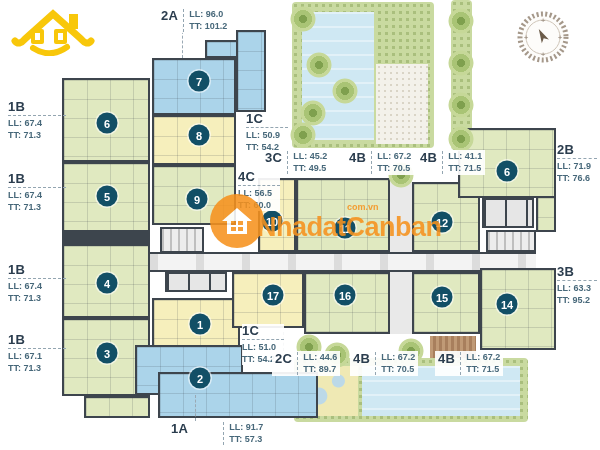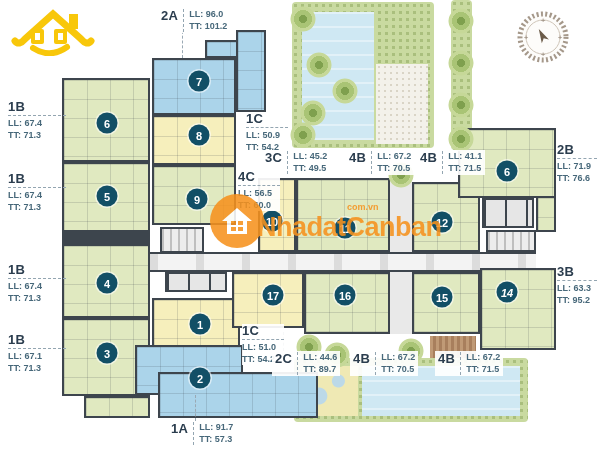--- a/index.html
+++ b/index.html
@@ -139,21 +139,21 @@
       <div class="badge" style="left: 107px; top: 283px;">4</div>
       <div class="badge" style="left: 107px; top: 196px;">5</div>
       <div class="badge" style="left: 107px; top: 123px;">6</div>
       <div class="badge" style="left: 199px; top: 81px;">7</div>
       <div class="badge" style="left: 199px; top: 135px;">8</div>
       <div class="badge" style="left: 197px; top: 199px;">9</div>
       <div class="badge" style="left: 272px; top: 221px;">10</div>
       <div class="badge" style="left: 345px; top: 228px;">11</div>
       <div class="badge" style="left: 442px; top: 222px;">12</div>
       <div class="badge" style="left: 507px; top: 171px;">6</div>
-      <div class="badge" style="left: 507px; top: 292px; font-style: italic;">14</div>
+      <div class="badge" style="left: 507px; top: 304px;">14</div>
       <div class="badge" style="left: 442px; top: 297px;">15</div>
       <div class="badge" style="left: 345px; top: 295px;">16</div>
       <div class="badge" style="left: 273px; top: 295px;">17</div>
     </div>
   <div id="label-layer">
       <div class="lbl row" style="left: 158px; top: 8px;">
         <span class="t">2A</span>
         <span class="v">
           <span>LL: 96.0</span>
           <span>TT: 101.2</span>
@@ -257,21 +257,21 @@
           <span>TT: 70.5</span>
         </span>
       </div>
       <div class="lbl row" style="left: 435px; top: 351px;">
         <span class="t">4B</span>
         <span class="v">
           <span>LL: 67.2</span>
           <span>TT: 71.5</span>
         </span>
       </div>
-      <div class="lbl row" style="left: 168px; top: 421px;">
+      <div class="lbl row" style="left: 168px; top: 421px; gap: 30px;">
         <span class="t">1A</span>
         <span class="v">
           <span>LL: 91.7</span>
           <span>TT: 57.3</span>
         </span>
       </div>
     </div>
 
   <div id="logo">
     <svg width="92" height="52" viewBox="0 0 92 52">

